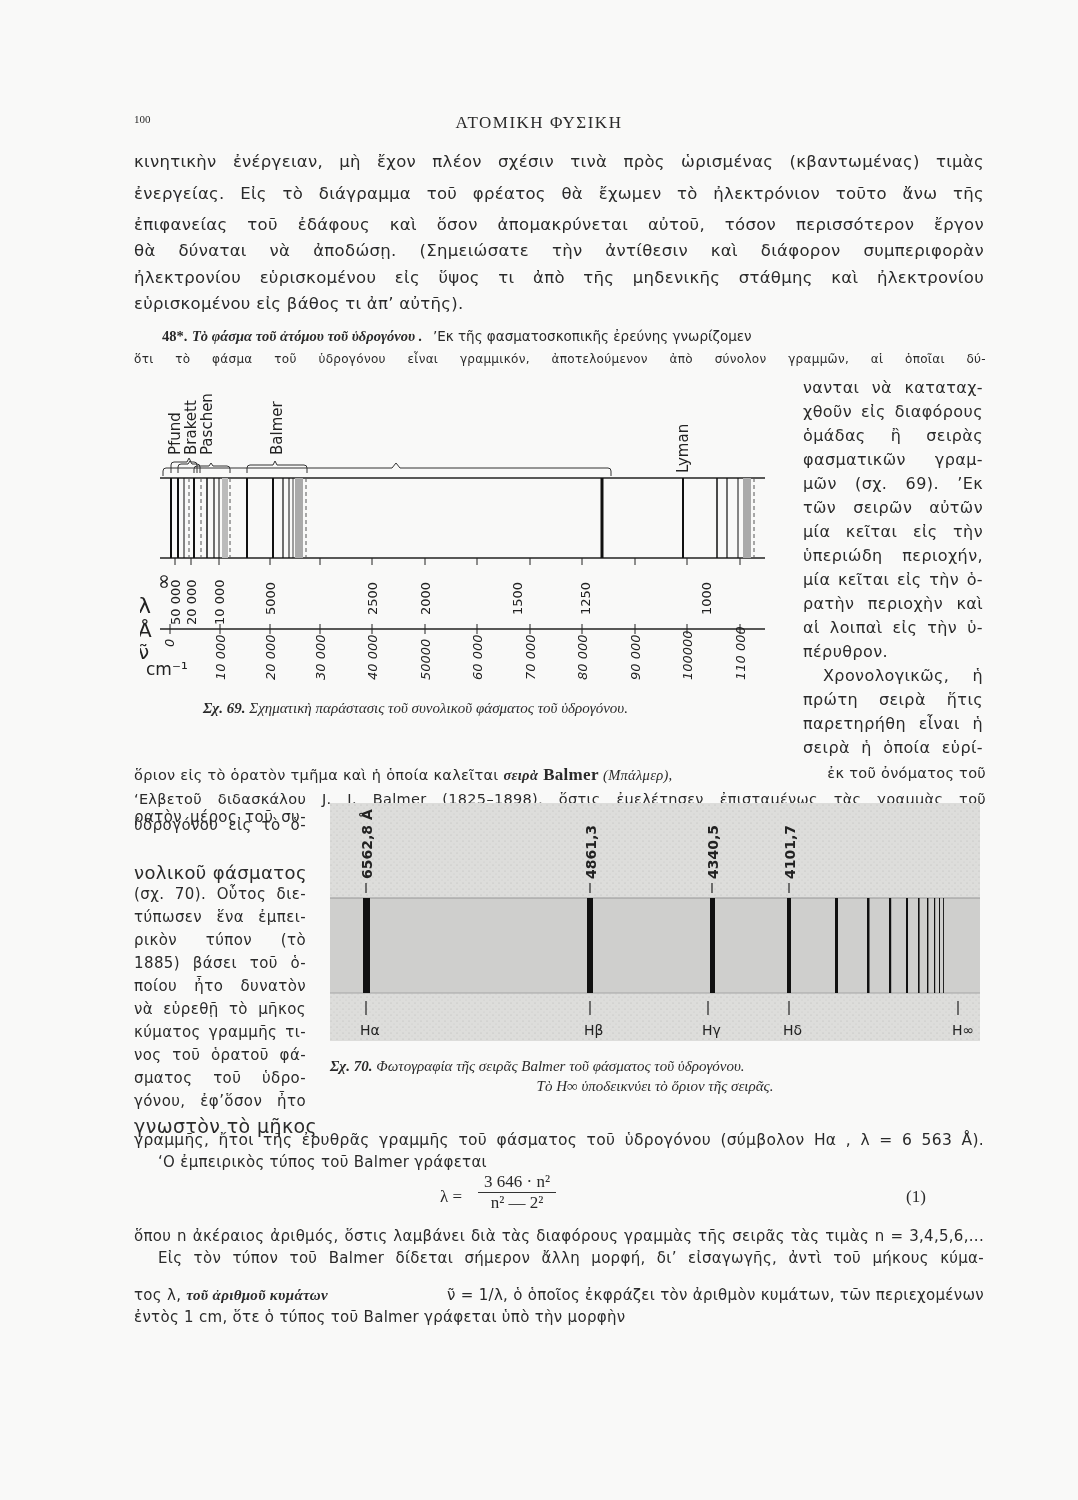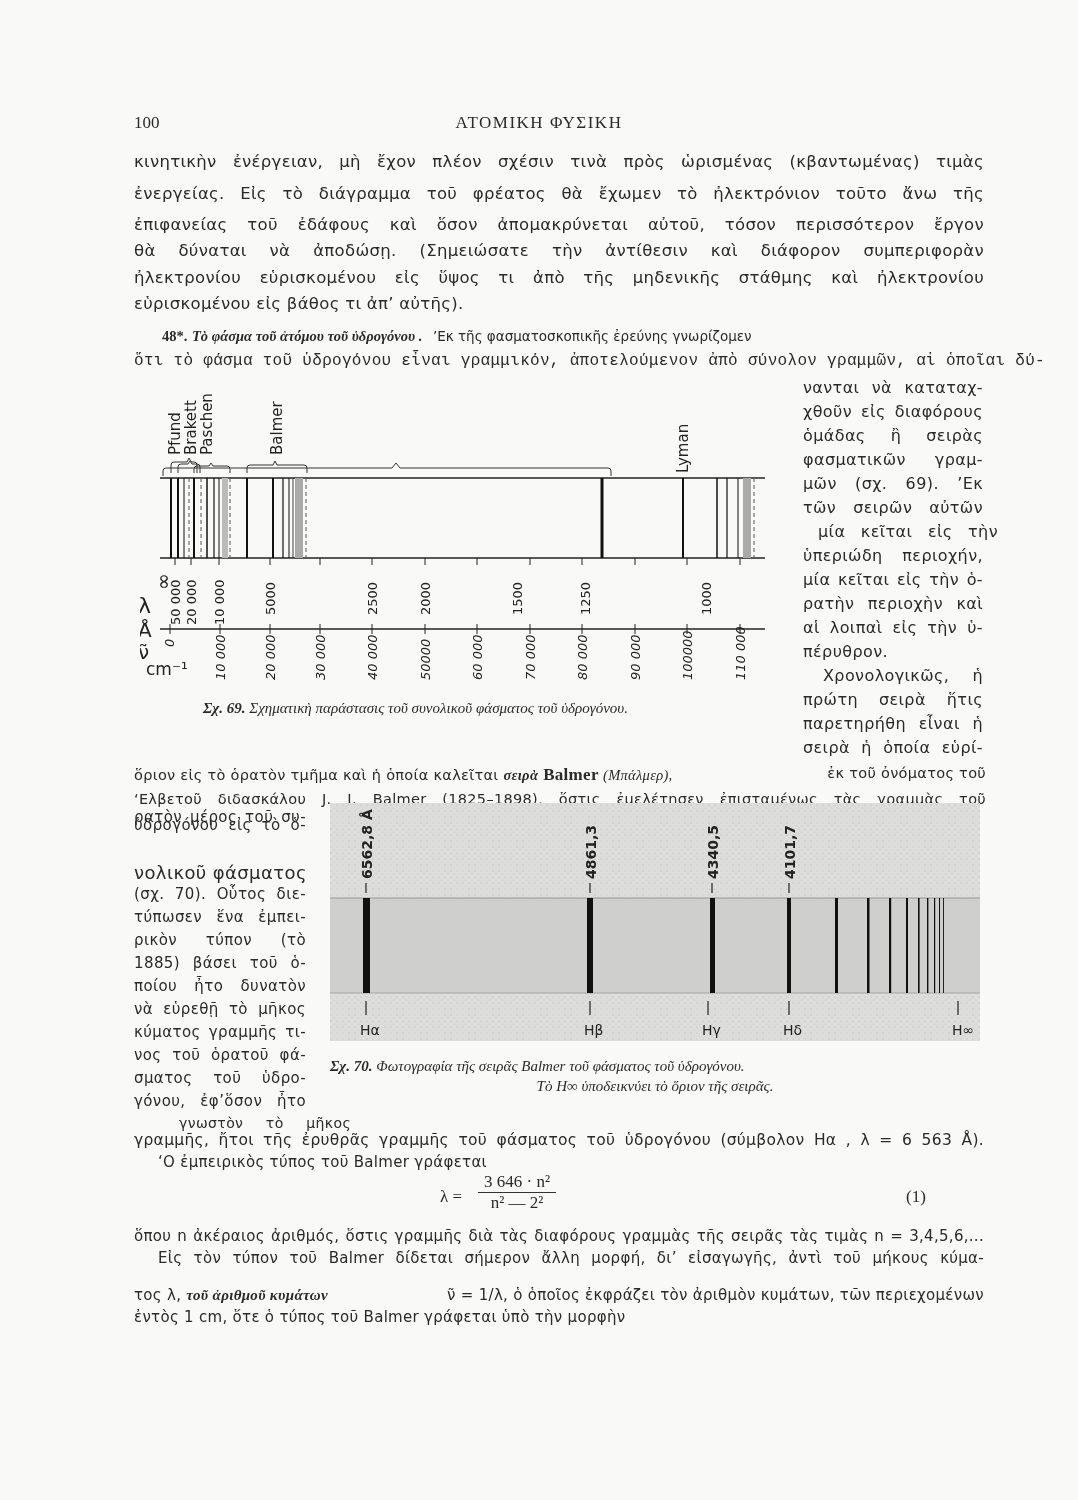--- a/index.html
+++ b/index.html
@@ -4,21 +4,21 @@
 <style>
   html, body { margin: 0; padding: 0; }
   body {
     width: 1078px; height: 1500px; background: #f9f9f8; position: relative; overflow: hidden;
     font-family: "DejaVu Sans", sans-serif; color: #2a2a2a;
   }
   .abs { position: absolute; }
   .serif { font-family: "Liberation Serif", "DejaVu Serif", serif; }
   .line { position: absolute; left: 134px; width: 850px; font-size: 16.5px; letter-spacing: 0.3px; white-space: nowrap; }
   .just { text-align: justify; text-align-last: justify; }
-  .pn { left: 134px; top: 113px; font-size: 17px; }
+  .pn { left: 134px; top: 113px; font-size: 11px; }
   .running { left: 0; width: 1078px; top: 113px; text-align: center; font-size: 17px; letter-spacing: 1.5px; }
   .bold-h { font-family: "Liberation Serif", serif; font-weight: bold; margin-top: 48px; }
   .side { position: absolute; font-size: 16px; white-space: nowrap; letter-spacing: 0.4px; }
   .it { font-style: italic; }
   .cap { font-family: "Liberation Serif", serif; font-style: italic; font-size: 15px; }
   .cap b { font-style: italic; font-weight: bold; }
   svg text { font-family: "DejaVu Sans", sans-serif; }
   .photo {
     position: absolute; left: 330px; top: 803px; width: 650px; height: 238px;
     background: #dcdcda;
@@ -37,29 +37,29 @@
 <div class="line just" style="top:215px">ἐπιφανείας τοῦ ἐδάφους καὶ ὅσον ἀπομακρύνεται αὐτοῦ, τόσον περισσότερον ἔργον</div>
 <div class="line just" style="top:241px">θὰ δύναται νὰ ἀποδώσῃ. (Σημειώσατε τὴν ἀντίθεσιν καὶ διάφορον συμπεριφορὰν</div>
 <div class="line just" style="top:268px">ἠλεκτρονίου εὑρισκομένου εἰς ὕψος τι ἀπὸ τῆς μηδενικῆς στάθμης καὶ ἠλεκτρονίου</div>
 <div class="line" style="top:294px">εὑρισκομένου εἰς βάθος τι ἀπ’ αὐτῆς).</div>
 
 <div class="abs" style="left:162px; top:328px; font-size:14.5px; white-space:nowrap;">
   <span class="bold-h">48*.</span>
   <span class="bold-h it">Τὸ φάσμα τοῦ ἀτόμου τοῦ ὑδρογόνου .</span>
   <span style="font-size:13.5px; margin-left:6px;">’Εκ τῆς φασματοσκοπικῆς ἐρεύνης γνωρίζομεν</span>
 </div>
-<div class="line just" style="top:352px; font-size:16px; width:852px;font-family:Liberation Mono, monospace;">ὅτι τὸ φάσμα τοῦ ὑδρογόνου εἶναι γραμμικόν, ἀποτελούμενον ἀπὸ σύνολον γραμμῶν, αἱ ὁποῖαι δύ-</div>
+<div class="line just" style="top:352px; font-size:12px; width:852px;">ὅτι τὸ φάσμα τοῦ ὑδρογόνου εἶναι γραμμικόν, ἀποτελούμενον ἀπὸ σύνολον γραμμῶν, αἱ ὁποῖαι δύ-</div>
 
 <div class="side just" style="left:803px; top:378px; width:180px;">νανται νὰ καταταχ-</div>
 <div class="side just" style="left:803px; top:402px; width:180px;">χθοῦν εἰς διαφόρους</div>
 <div class="side just" style="left:803px; top:426px; width:180px;">ὁμάδας ἢ σειρὰς</div>
 <div class="side just" style="left:803px; top:450px; width:180px;">φασματικῶν γραμ-</div>
 <div class="side just" style="left:803px; top:474px; width:180px;">μῶν (σχ. 69). ’Εκ</div>
 <div class="side just" style="left:803px; top:498px; width:180px;">τῶν σειρῶν αὐτῶν</div>
-<div class="side just" style="left:803px; top:522px; width:180px;margin-left:15px;">μία κεῖται εἰς τὴν</div>
+<div class="side just" style="left:803px; top:522px; width:180px;">μία κεῖται εἰς τὴν</div>
 <div class="side just" style="left:803px; top:546px; width:180px;">ὑπεριώδη περιοχήν,</div>
 <div class="side just" style="left:803px; top:570px; width:180px;">μία κεῖται εἰς τὴν ὁ-</div>
 <div class="side just" style="left:803px; top:594px; width:180px;">ρατὴν περιοχὴν καὶ</div>
 <div class="side just" style="left:803px; top:618px; width:180px;">αἱ λοιπαὶ εἰς τὴν ὑ-</div>
 <div class="side" style="left:803px; top:642px;">πέρυθρον.</div>
 <div class="side just" style="left:823px; top:666px; width:160px;">Χρονολογικῶς, ἡ</div>
 <div class="side just" style="left:803px; top:690px; width:180px;">πρώτη σειρὰ ἥτις</div>
 <div class="side just" style="left:803px; top:714px; width:180px;">παρετηρήθη εἶναι ἡ</div>
 <div class="side just" style="left:803px; top:738px; width:180px;">σειρὰ ἡ ὁποία εὑρί-</div>
 
@@ -205,21 +205,21 @@
 <div class="side just" style="left:134px; top:885px; width:172px; font-size:15px;">(σχ. 70). Οὗτος διε-</div>
 <div class="side just" style="left:134px; top:908px; width:172px; font-size:15px;">τύπωσεν ἕνα ἐμπει-</div>
 <div class="side just" style="left:134px; top:931px; width:172px; font-size:15px;">ρικὸν τύπον (τὸ</div>
 <div class="side just" style="left:134px; top:954px; width:172px; font-size:15px;">1885) βάσει τοῦ ὁ-</div>
 <div class="side just" style="left:134px; top:977px; width:172px; font-size:15px;">ποίου ἦτο δυνατὸν</div>
 <div class="side just" style="left:134px; top:1000px; width:172px; font-size:15px;">νὰ εὑρεθῇ τὸ μῆκος</div>
 <div class="side just" style="left:134px; top:1023px; width:172px; font-size:15px;">κύματος γραμμῆς τι-</div>
 <div class="side just" style="left:134px; top:1046px; width:172px; font-size:15px;">νος τοῦ ὁρατοῦ φά-</div>
 <div class="side just" style="left:134px; top:1069px; width:172px; font-size:15px;">σματος τοῦ ὑδρο-</div>
 <div class="side just" style="left:134px; top:1092px; width:172px; font-size:15px;">γόνου, ἐφ’ὅσον ἦτο</div>
-<div class="side just" style="left:134px; top:1115px; width:172px; font-size:14px;margin-left:45px;">γνωστὸν τὸ μῆκος</div>
+<div class="side just" style="left:134px; top:1115px; width:172px; font-size:19px;">γνωστὸν τὸ μῆκος</div>
 
 <div class="photo">
   <svg width="650" height="238" viewBox="0 0 650 238">
     <defs>
       <pattern id="grain" width="6" height="6" patternUnits="userSpaceOnUse">
         <rect width="6" height="6" fill="#dddddb"></rect>
         <circle cx="1" cy="2" r="0.6" fill="#b8b8b6"></circle>
         <circle cx="4" cy="5" r="0.5" fill="#c4c4c2"></circle>
       </pattern>
     </defs>
@@ -282,21 +282,21 @@
 <div class="line just" style="top:1131px; font-size:15.5px;">γραμμῆς, ἤτοι τῆς ἐρυθρᾶς γραμμῆς τοῦ φάσματος τοῦ ὑδρογόνου (σύμβολον Hα , λ = 6 563 Å).</div>
 <div class="line" style="top:1153px; left:158px; font-size:15px;">‘Ο ἐμπειρικὸς τύπος τοῦ Balmer γράφεται</div>
 
 <div class="abs serif" style="left:440px; top:1187px; font-size:17px;">λ =</div>
 <div class="frac" style="left:478px; top:1172px;">
   <div class="num">3 646 · n²</div>
   <div>n² — 2²</div>
 </div>
 <div class="abs serif" style="left:906px; top:1187px; font-size:17px;">(1)</div>
 
-<div class="line just" style="top:1227px; font-size:15px;">ὅπου n ἀκέραιος ἀριθμός, ὅστις γραμμῆς διὰ τὰς διαφόρους γραμμὰς τῆς σειρᾶς τὰς τιμὰς n = 3,4,5,6,...</div>
+<div class="line just" style="top:1227px; font-size:15px;">ὅπου n ἀκέραιος ἀριθμός, ὅστις λαμβάνει διὰ τὰς διαφόρους γραμμὰς τῆς σειρᾶς τὰς τιμὰς n = 3,4,5,6,...</div>
 <div class="line just" style="top:1249px; left:158px; width:826px; font-size:15px;">Εἰς τὸν τύπον τοῦ Balmer δίδεται σήμερον ἄλλη μορφή, δι’ εἰσαγωγῆς, ἀντὶ τοῦ μήκους κύμα-</div>
 <div class="line" style="top:1286px; font-size:15px; width:850px; display:flex; justify-content:space-between;">
   <span>
     <span>τος λ, </span>
     <b class="serif it">τοῦ ἀριθμοῦ κυμάτων</b>
   </span>
   <span> ν̃ = 1/λ, ὁ ὁποῖος ἐκφράζει τὸν ἀριθμὸν κυμάτων, τῶν περιεχομένων</span>
 </div>
 <div class="line" style="top:1308px; font-size:15px;">ἐντὸς 1 cm, ὅτε ὁ τύπος τοῦ Balmer γράφεται ὑπὸ τὴν μορφὴν</div>
 

